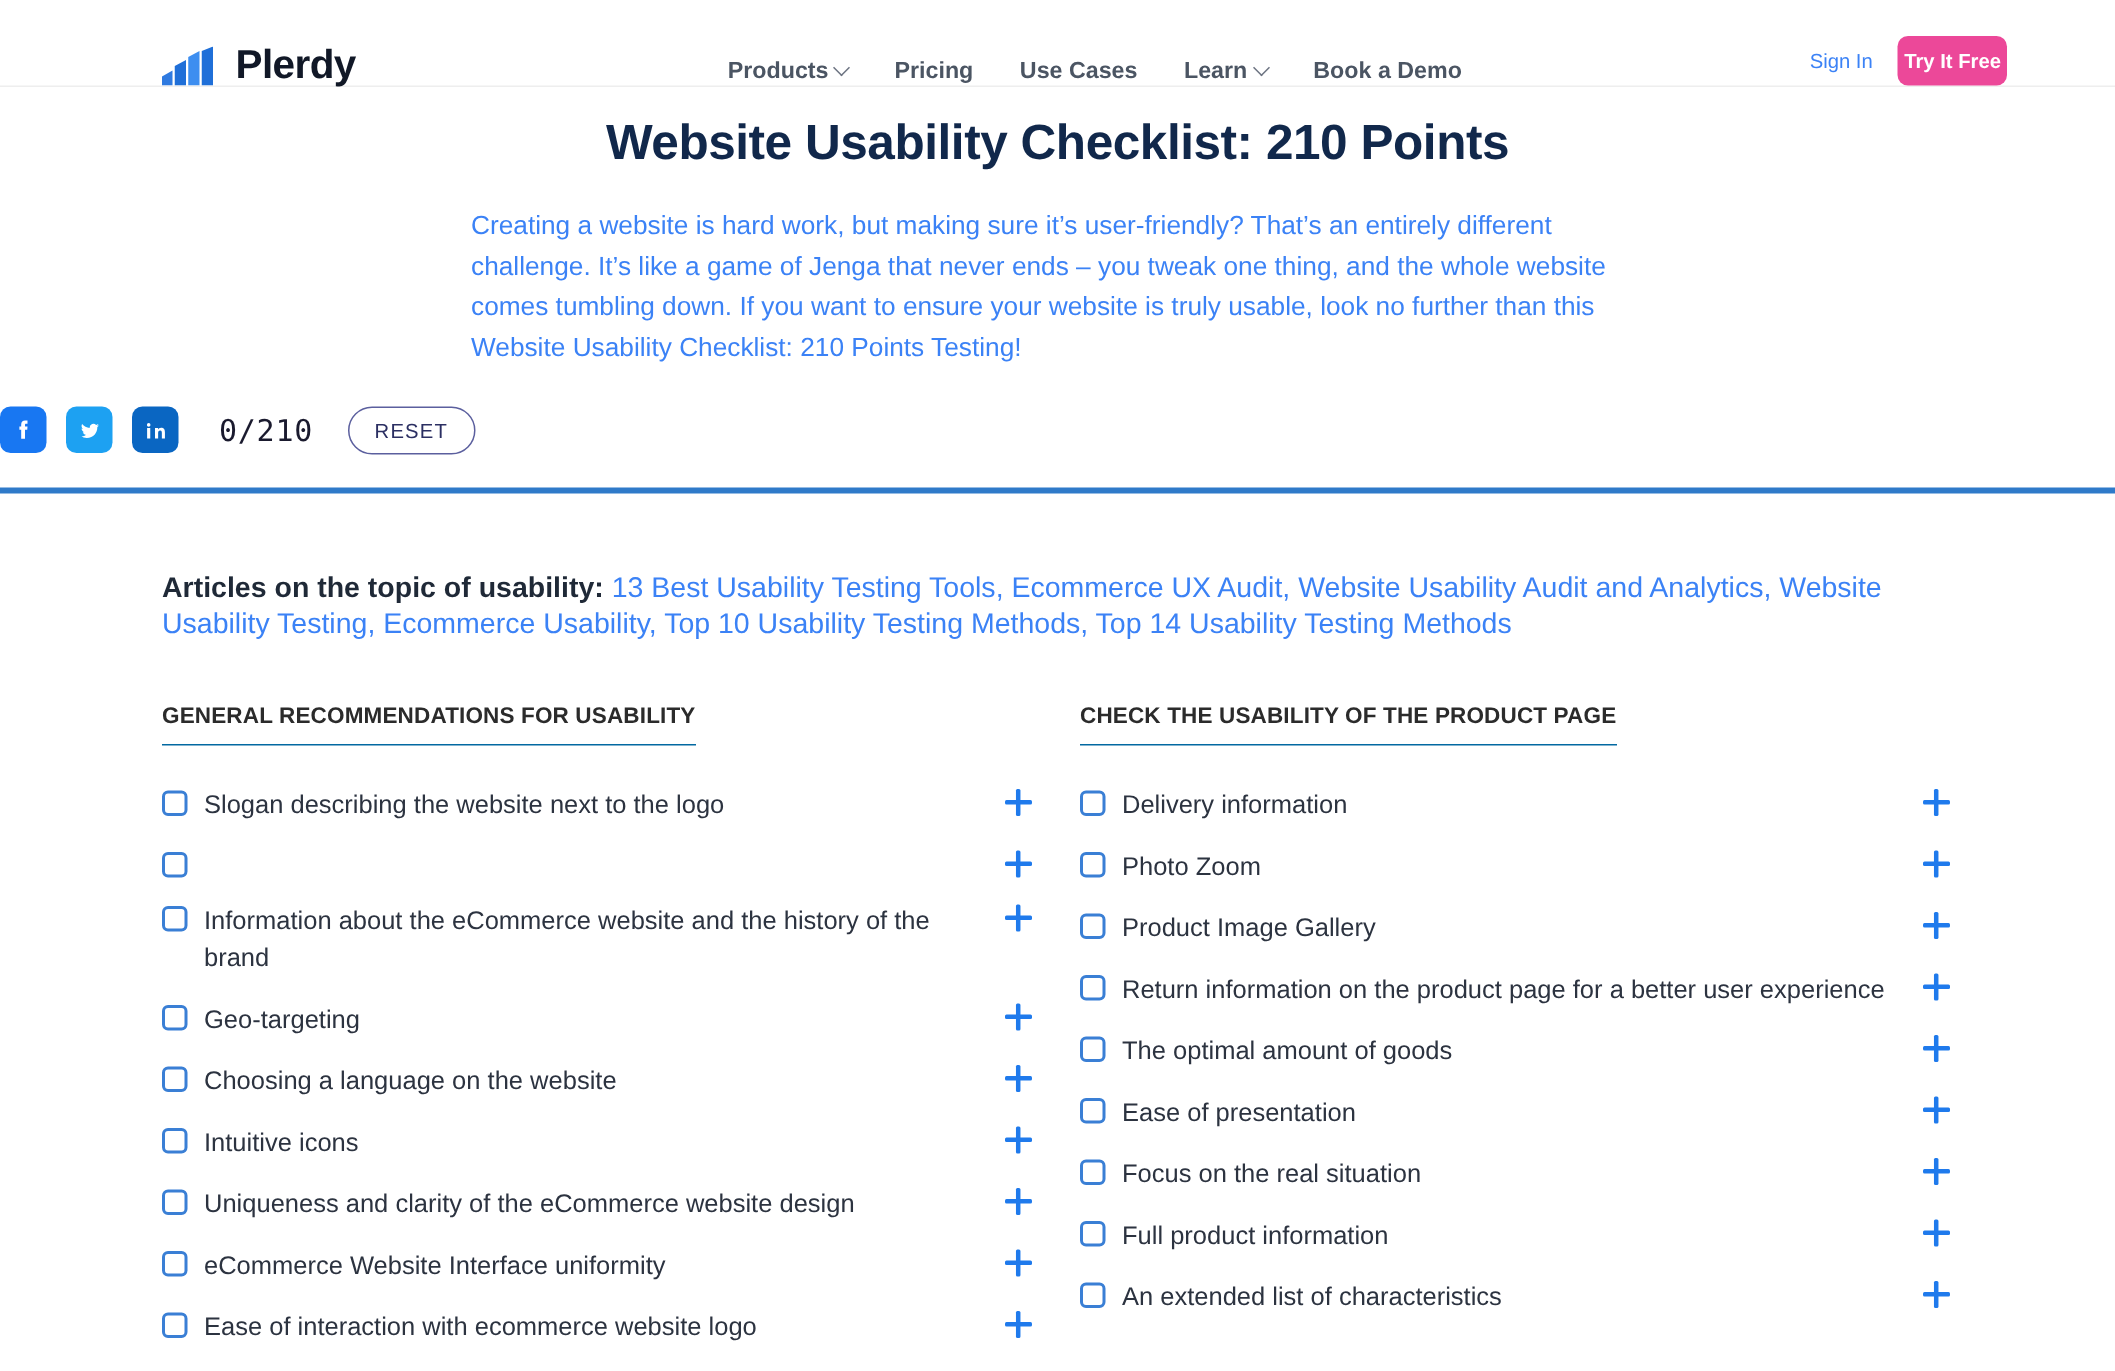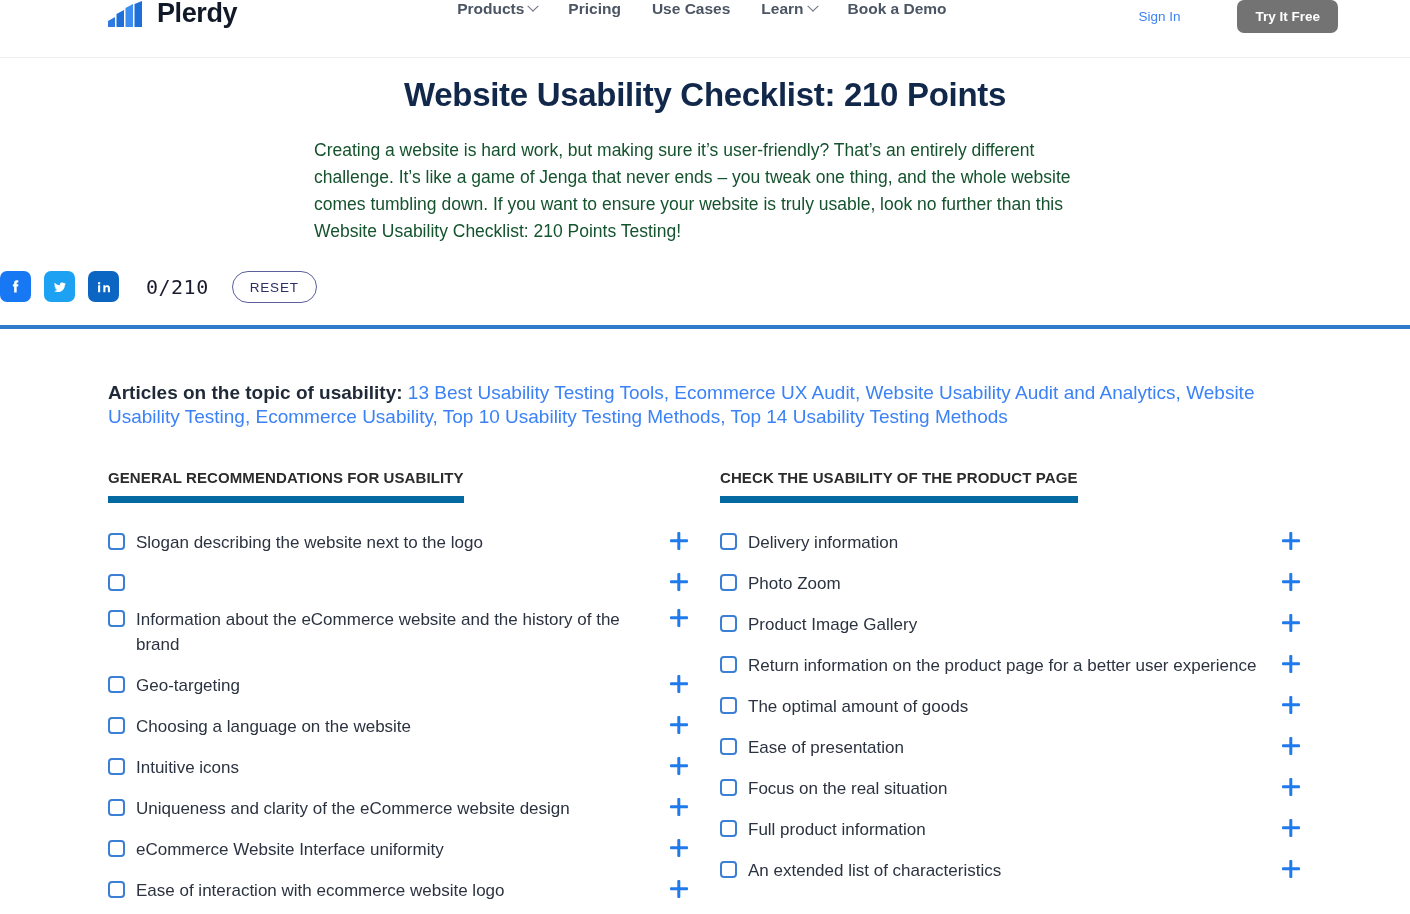--- a/index.html
+++ b/index.html
@@ -10,24 +10,25 @@
     background: #ffffff;
     font-family: "Liberation Sans", sans-serif;
     -webkit-font-smoothing: antialiased;
   }
 
   
   .site-header {
     height: 58px;
     width: 100%;
     display: flex;
-    align-items: flex-start;
+    align-items: flex-end;
     border-bottom: 1px solid #eeeeee;
     background: #fff;
     position: relative;
+    gap: 28px;
   }
   .logo-block {
     display: flex;
     align-items: center;
     margin-left: 108px;
     gap: 7px;
   }
   .logo-mark { display: block; }
   .logo-word {
     font-size: 27px;
@@ -80,52 +81,51 @@
     align-items: center;
     gap: 17px;
   }
   .signin-link {
     font-size: 13.5px;
     color: #3b82f6;
     cursor: pointer;
     white-space: nowrap;
   }
   .try-free-btn {
-    background: #737373;
+    background: #ec4899;
     color: #ffffff;
     font-size: 13.5px;
     font-weight: 700;
-    padding: 9px 18px;
+    padding: 9px 4px;
     border-radius: 7px;
     border: none;
     cursor: pointer;
     white-space: nowrap;
     font-family: "Liberation Sans", sans-serif;
-    margin-left: 40px;
   }
 
   
   .hero {
     padding-top: 16px;
     text-align: center;
   }
   .hero-title {
     font-size: 33px;
     font-weight: 700;
     color: #11284b;
     letter-spacing: -0.3px;
     line-height: 1.3;
   }
   .hero-desc {
     width: 782px;
     margin: 20px auto 0 auto;
     text-align: left;
     font-size: 17.5px;
     line-height: 27px;
-    color: #14532d;
+    color: #3b82f6;
   }
 
   .share-row {
     display: flex;
     align-items: center;
     justify-content: flex-start;
     gap: 13px;
     margin-top: 26px;
   }
   .social-btn {
@@ -198,21 +198,21 @@
   .col + .col { margin-left: 30px; }
 
   .col-title {
     font-size: 15px;
     font-weight: 700;
     color: #2b2b2b;
     letter-spacing: 0.1px;
     text-transform: uppercase;
     display: inline-block;
     padding-bottom: 10px;
-    border-bottom: 7px solid #0369a1;
+    border-bottom: 1px solid #0369a1;
     white-space: nowrap;
   }
 
   .check-list { margin-top: 27px; }
 
   .check-row {
     display: flex;
     align-items: flex-start;
     padding-right: 0;
     margin-bottom: 16px;

